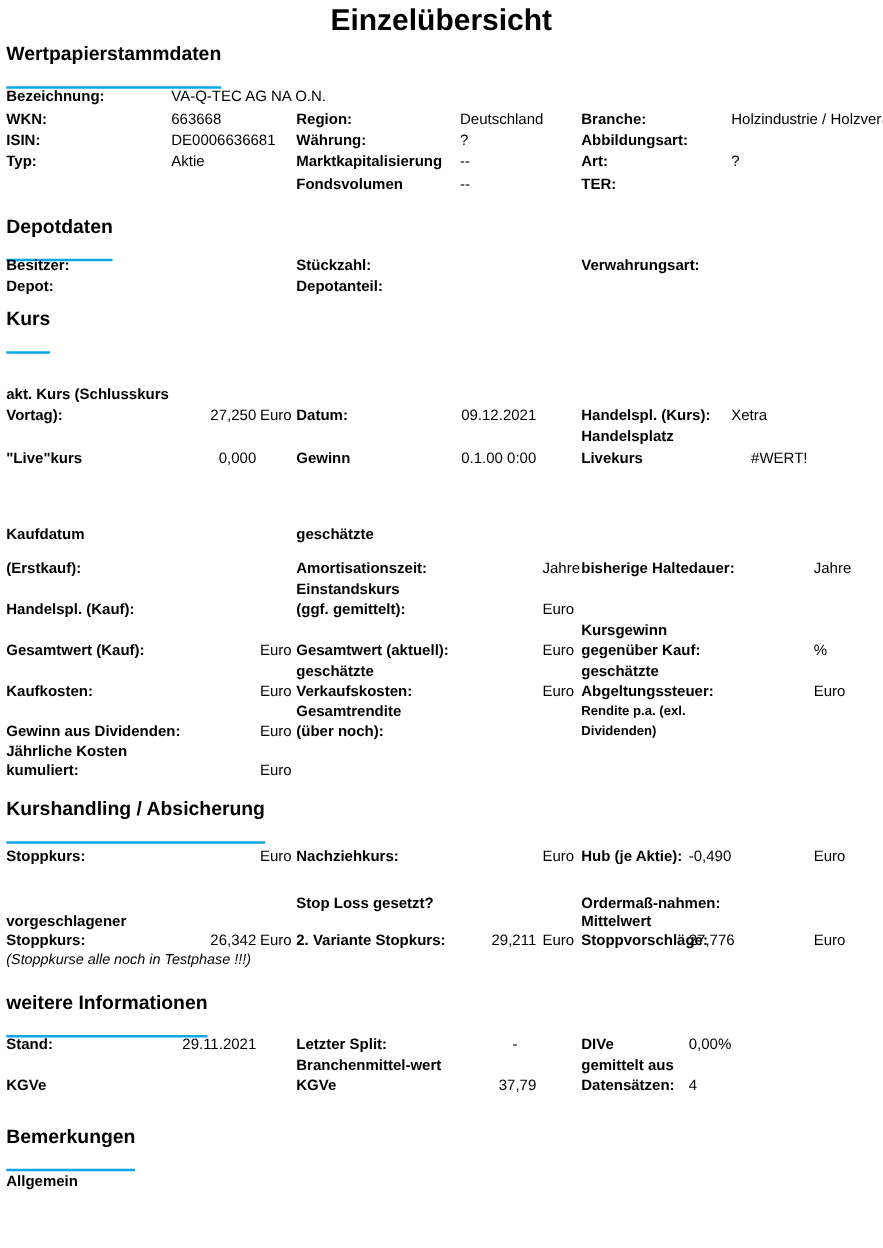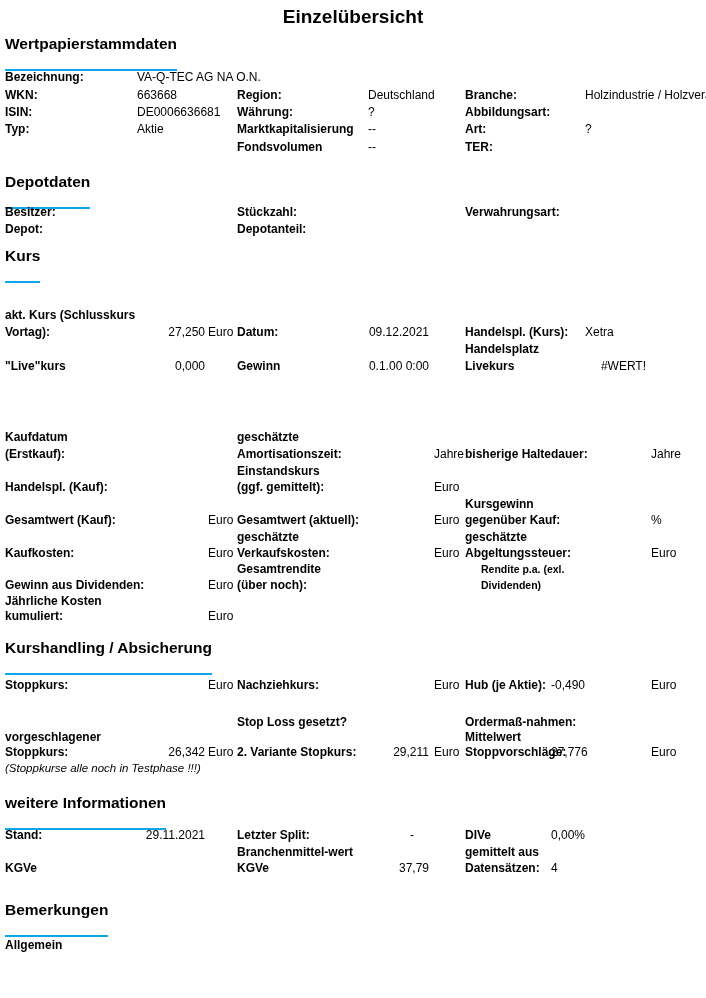--- a/index.html
+++ b/index.html
@@ -2,32 +2,32 @@
 <html><head>
 <meta charset="utf-8">
 <style>
   html,body{margin:0;padding:0;background:#fff;}
   #page{
     position:relative;width:706px;height:998px;background:#ffffff;color:#000;
     font-family:"Liberation Sans",sans-serif;overflow:hidden;
   }
   #title{
     position:absolute;top:7px;left:0;width:100%;text-align:center;
-    font-size:19px;font-weight:bold;line-height:20px;
+    font-size:24px;font-weight:bold;line-height:20px;
   }
   .h{
     position:absolute;left:5px;font-size:15.5px;font-weight:bold;line-height:17px;
     border-bottom:2px solid #0ea5e9;padding-bottom:17px;white-space:nowrap;
   }
   .row{position:absolute;left:0;width:706px;height:15px;font-size:12px;line-height:14px;}
   .row span{position:absolute;top:0;white-space:nowrap;}
   .lb{font-weight:bold;}
   .vl{font-weight:normal;}
   .it{font-style:italic;font-weight:normal;font-size:11.5px;}
-  .sm{font-size:10.5px;margin-left:16px;}
+  .sm{font-size:10.5px;}
   .ca{left:5px;}
   .cbt{left:137px;}
   .cbn{left:110px;width:95px;text-align:right;}
   .cbu{left:208px;}
   .cc{left:237px;}
   .cdt{left:368px;}
   .cdn{left:334px;width:95px;text-align:right;}
   .cdc{left:368px;width:88px;text-align:center;}
   .cdu{left:434px;}
   .ce{left:465px;}
@@ -110,21 +110,21 @@
   <div class="row" style="top:359px">
     <span class="lb ca">"Live"kurs</span>
     <span class="vl cbn">0,000</span>
     <span class="lb cc">Gewinn</span>
     <span class="vl cdn">0.1.00 0:00</span>
     <span class="lb ce">Livekurs</span>
     <span class="vl cfe">#WERT!</span>
   </div>
 
 
-  <div class="row" style="top:430px">
+  <div class="row" style="top:420px">
     <span class="lb ca">Kaufdatum</span>
     <span class="lb cc">geschätzte</span>
   </div>
   <div class="row" style="top:447px">
     <span class="lb ca">(Erstkauf):</span>
     <span class="lb cc">Amortisationszeit:</span>
     <span class="vl cdu">Jahre</span>
     <span class="lb ce">bisherige Haltedauer:</span>
     <span class="vl cfu">Jahre</span>
   </div>

